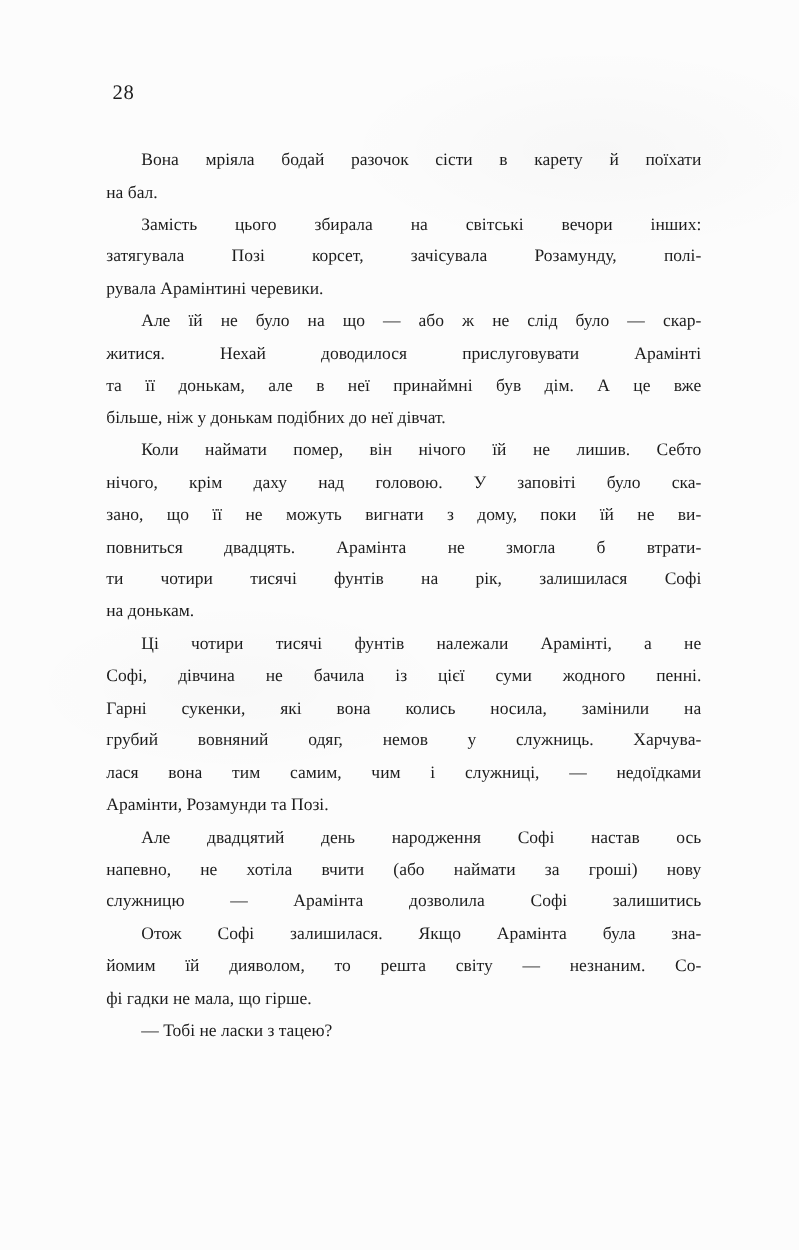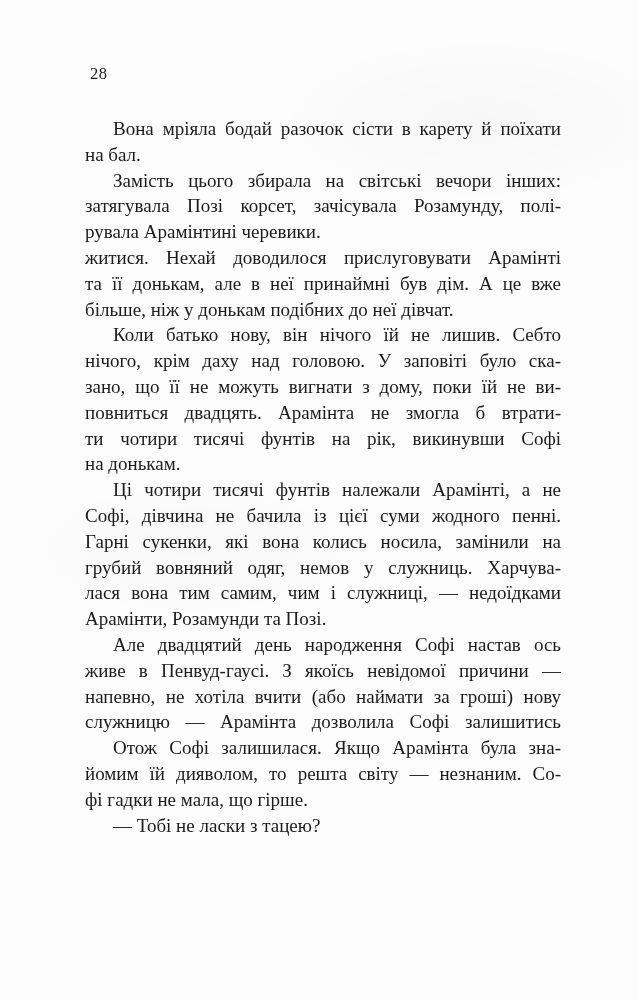--- a/index.html
+++ b/index.html
@@ -29,21 +29,21 @@
     font-size: 16.5px;
     line-height: 20px;
     letter-spacing: 0.5px;
     color: #1c1c1c;
   }
   .text-block {
     position: absolute;
     left: 85px;
     top: 116px;
     width: 476px;
-    font-size: 19px;
+    font-size: 14px;
     color: #1c1c1c;
   }
   .para {
     margin: 0;
     padding: 0;
   }
   .line {
     height: 25.8px;
     line-height: 25.8px;
     text-align: justify;
@@ -68,43 +68,43 @@
       <div class="para">
         <div class="line first">Вона мріяла бодай разочок сісти в карету й поїхати</div>
         <div class="line last">на бал.</div>
       </div>
       <div class="para">
         <div class="line first">Замість цього збирала на світські вечори інших:</div>
         <div class="line">затягувала Позі корсет, зачісувала Розамунду, полі-</div>
         <div class="line last">рувала Арамінтині черевики.</div>
       </div>
       <div class="para">
+        <div class="line first">Але їй не було на що — або ж не слід було — скар-</div>
         <div class="line">житися. Нехай доводилося прислуговувати Арамінті</div>
         <div class="line">та її донькам, але в неї принаймні був дім. А це вже</div>
         <div class="line last">більше, ніж у донькам подібних до неї дівчат.</div>
       </div>
       <div class="para">
-        <div class="line first">Коли батько нову, він нічого їй не лишив. Себто</div>
+        <div class="line first">Коли наймати помер, він нічого їй не лишив. Себто</div>
         <div class="line">нічого, крім даху над головою. У заповіті було ска-</div>
         <div class="line">зано, що її не можуть вигнати з дому, поки їй не ви-</div>
         <div class="line">повниться двадцять. Арамінта не змогла б втрати-</div>
-        <div class="line">ти чотири тисячі фунтів на рік, викинувши Софі</div>
+        <div class="line">ти чотири тисячі фунтів на рік, залишилася Софі</div>
         <div class="line last">на донькам.</div>
       </div>
       <div class="para">
         <div class="line first">Ці чотири тисячі фунтів належали Арамінті, а не</div>
         <div class="line">Софі, дівчина не бачила із цієї суми жодного пенні.</div>
         <div class="line">Гарні сукенки, які вона колись носила, замінили на</div>
         <div class="line">грубий вовняний одяг, немов у служниць. Харчува-</div>
         <div class="line">лася вона тим самим, чим і служниці, — недоїдками</div>
         <div class="line last">Арамінти, Розамунди та Позі.</div>
       </div>
       <div class="para">
         <div class="line first">Але двадцятий день народження Софі настав ось</div>
-        <div class="line">живе в Пенвуд-гаусі. З якоїсь невідомої причини —</div>
         <div class="line">напевно, не хотіла вчити (або наймати за гроші) нову</div>
         <div class="line">служницю — Арамінта дозволила Софі залишитись</div>
       </div>
       <div class="para">
         <div class="line first">Отож Софі залишилася. Якщо Арамінта була зна-</div>
         <div class="line">йомим їй дияволом, то решта світу — незнаним. Со-</div>
         <div class="line last">фі гадки не мала, що гірше.</div>
       </div>
       <div class="para">
         <div class="line first last">— Тобі не ласки з тацею?</div>

